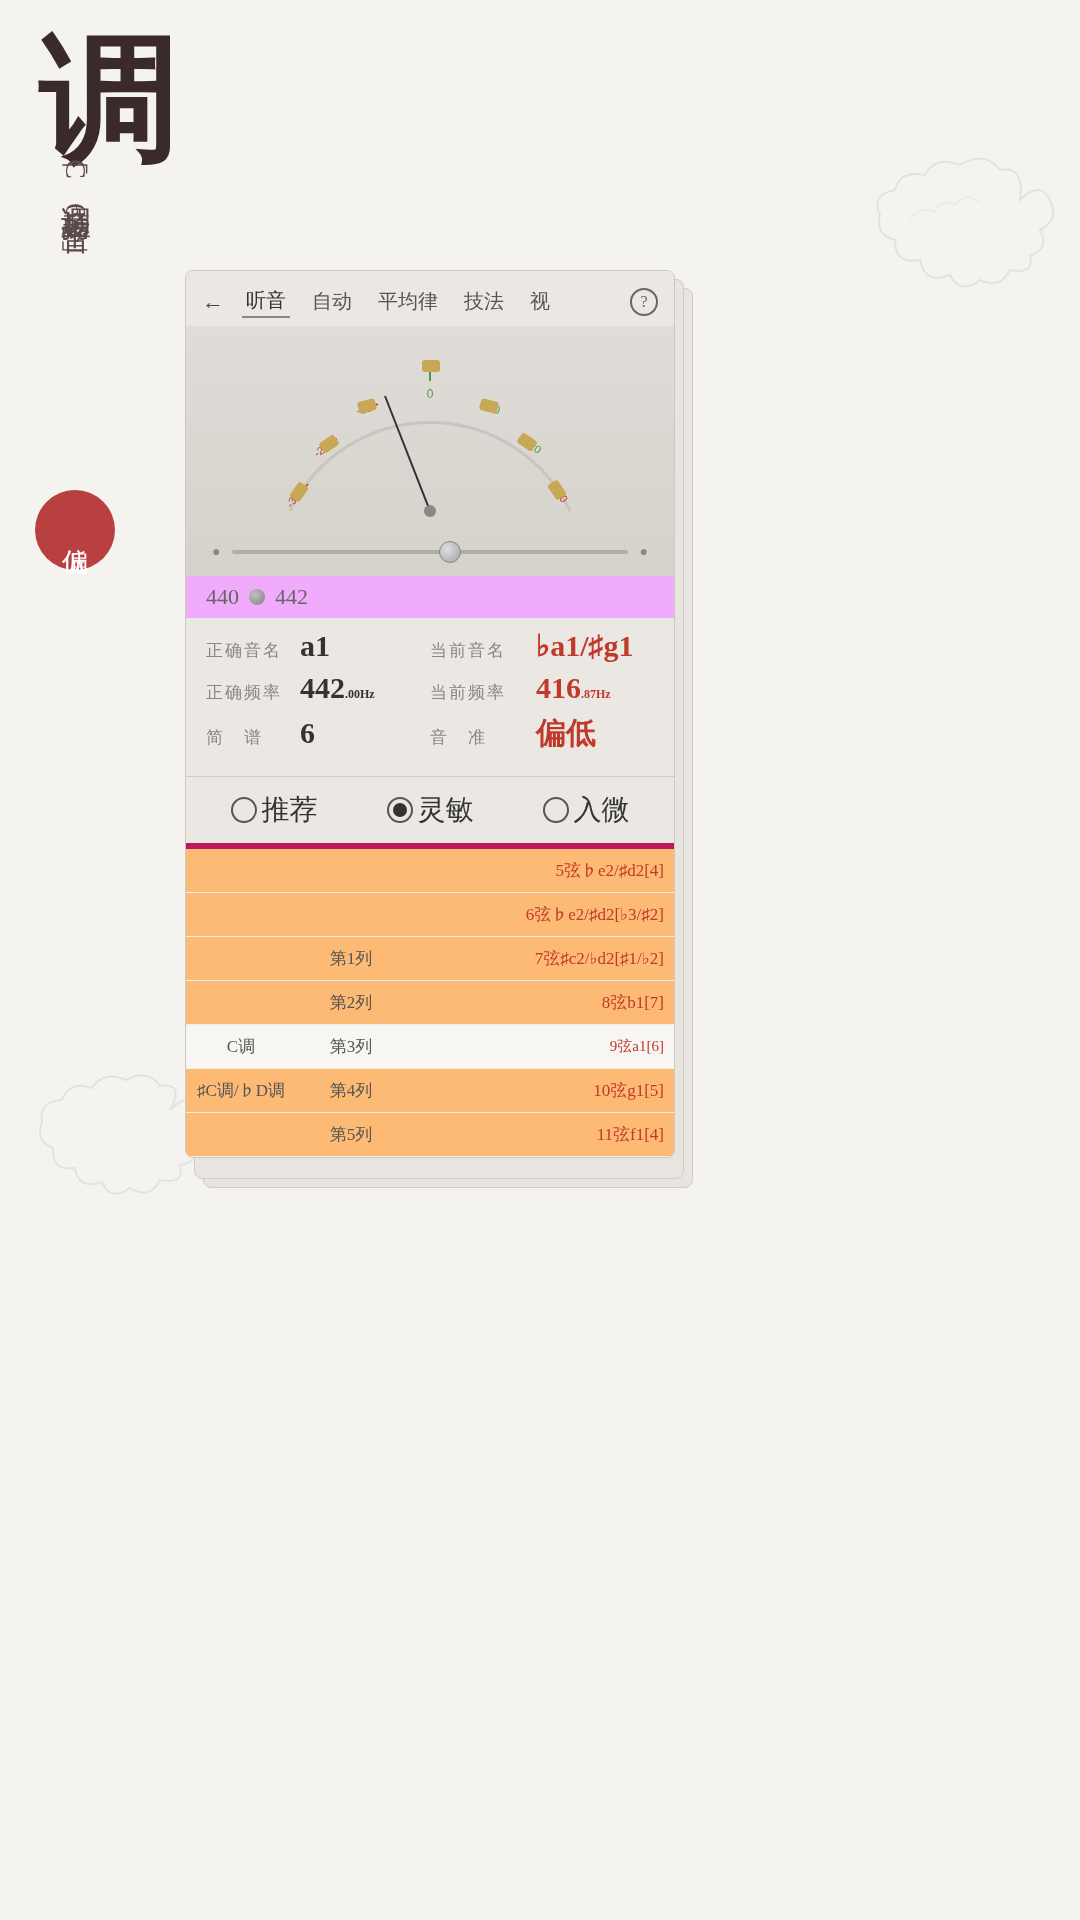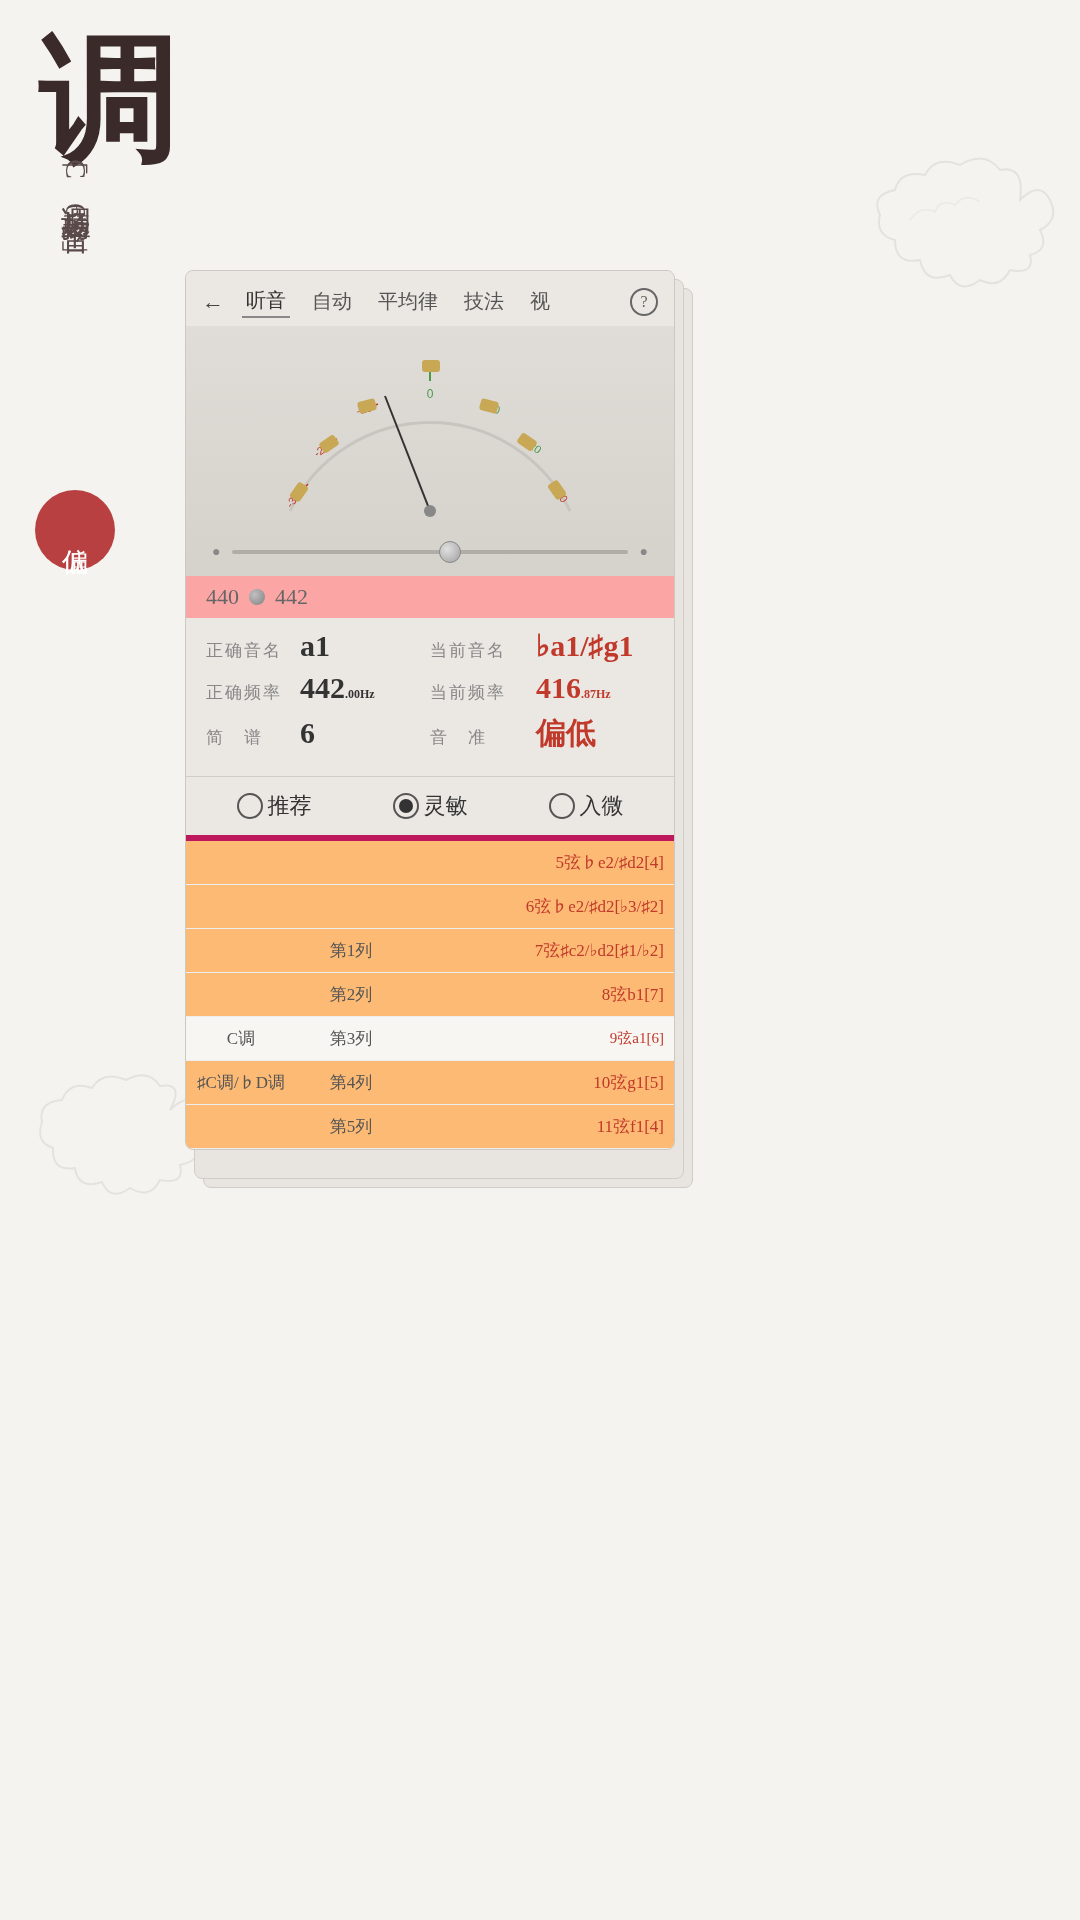--- a/index.html
+++ b/index.html
@@ -201,21 +201,21 @@
       font-size: 14px;
       color: #888;
     }
 
     
     .freq-row {
       display: flex;
       align-items: center;
       gap: 10px;
       padding: 8px 20px;
-      background: #fca5a5;
+      background: #f0abfc;
     }
     .freq-number {
       font-size: 22px;
       color: #666;
     }
     .freq-dot {
       width: 16px;
       height: 16px;
       background: radial-gradient(circle at 35% 35%, #c0c0c0, #808080);
       border-radius: 50%;
@@ -267,21 +267,21 @@
       align-items: center;
       justify-content: space-around;
       padding: 14px 10px;
       background: #ebe8e3;
       border-top: 1px solid #d0ccc8;
     }
     .radio-option {
       display: flex;
       align-items: center;
       gap: 5px;
-      font-size: 22px;
+      font-size: 28px;
       color: #333;
       cursor: pointer;
       text-align: center;
     }
     .radio-circle {
       width: 26px;
       height: 26px;
       border: 2px solid #555;
       border-radius: 50%;
       display: flex;

